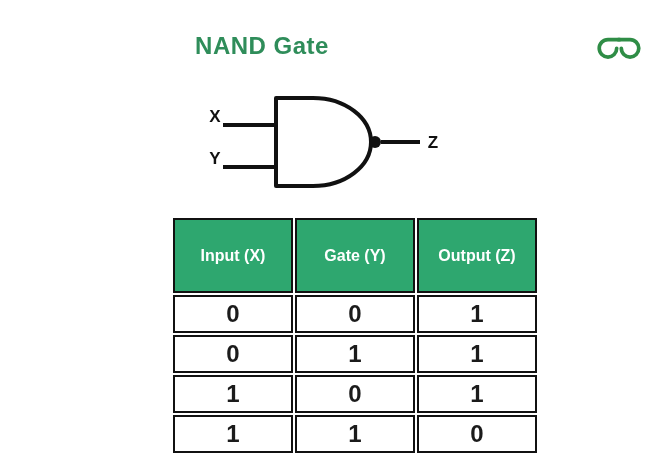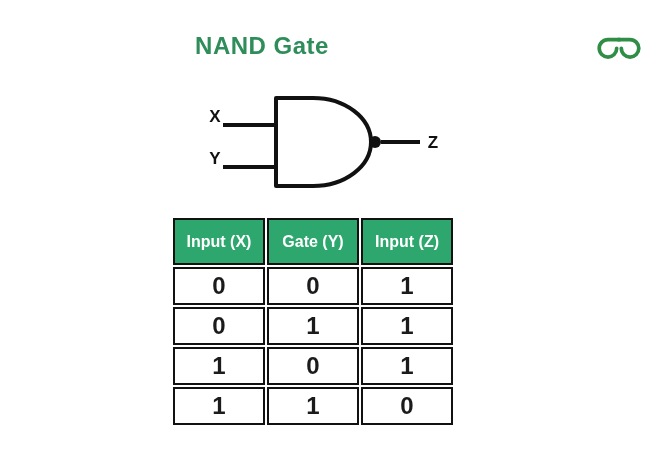--- a/index.html
+++ b/index.html
@@ -56,21 +56,21 @@
   .truth-table th {
     width: 80px;
     height: 35px;
     border: 2px solid #111111;
     background: #2ea76f;
     color: #ffffff;
     font-size: 16px;
     font-weight: 700;
     text-align: center;
     vertical-align: middle;
-    padding: 4px;
+    padding: 18px;
   }
   .truth-table td {
     width: 80px;
     height: 34px;
     border: 2px solid #111111;
     background: #ffffff;
     color: #1b1b1b;
     font-size: 24px;
     font-weight: 700;
     text-align: center;
@@ -104,21 +104,21 @@
     <text x="25" y="37" text-anchor="middle" class="gate-label">X</text>
     <text x="25" y="79" text-anchor="middle" class="gate-label">Y</text>
     <text x="243" y="63" text-anchor="middle" class="gate-label">Z</text>
   </svg>
 
   <table class="truth-table">
     <thead>
       <tr>
         <th>Input (X)</th>
         <th>Gate (Y)</th>
-        <th>Input (Z)</th>
+        <th>Output (Z)</th>
       </tr>
     </thead>
     <tbody>
       <tr>
         <td>0</td>
         <td>0</td>
         <td>1</td>
       </tr>
       <tr>
         <td>0</td>

